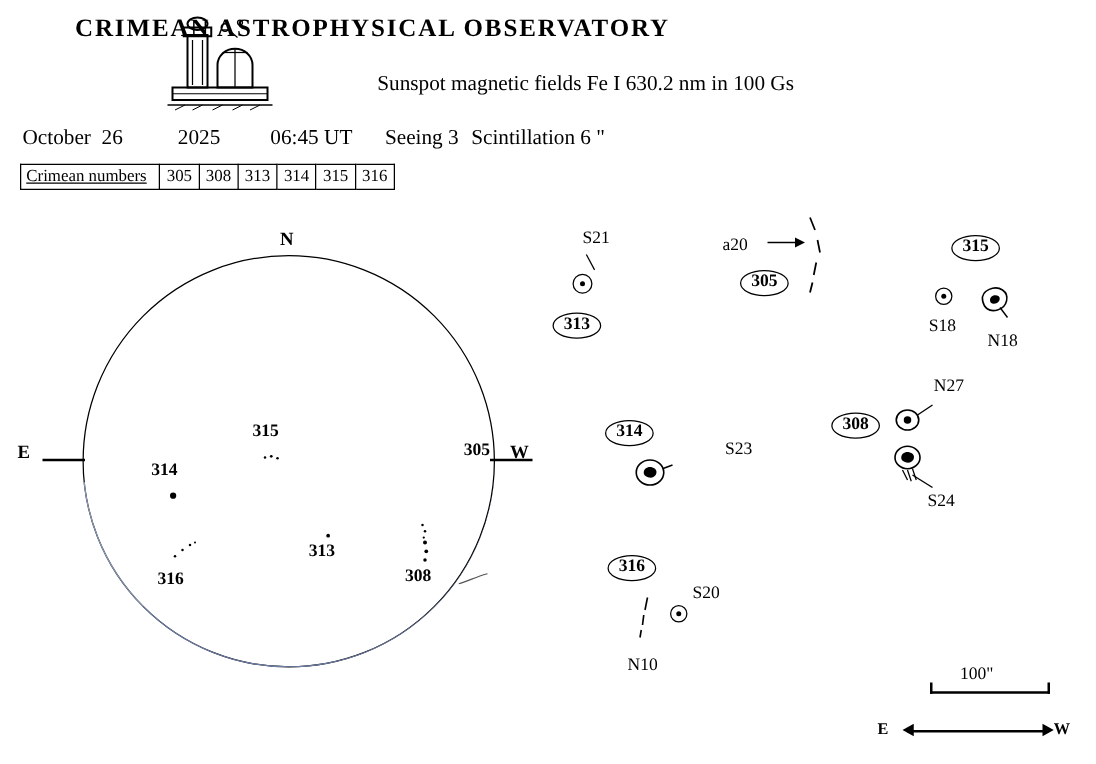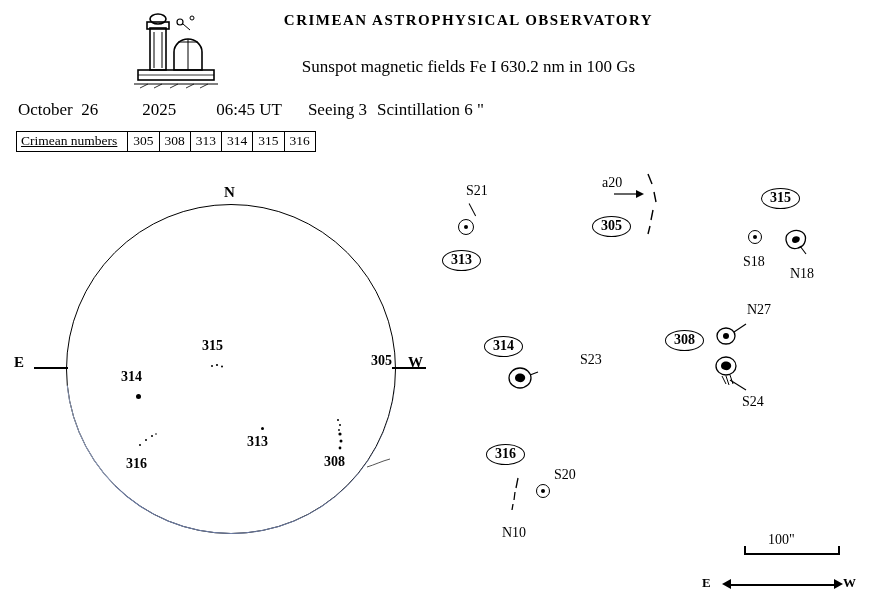--- a/index.html
+++ b/index.html
@@ -13,22 +13,21 @@
     position: relative;
     overflow: hidden;
     font-family: "Liberation Serif", serif;
     color: #000000;
   }
   .abs { position: absolute; }
 
   
   #obs-title {
     left: 0; top: 12px; width: 877px;
-    text-align: center;
-    font-size: 15px;
+    font-size: 20px;
     font-weight: bold;
     letter-spacing: 1.5px;
     padding-left: 60px;
     box-sizing: border-box;
   }
   #obs-subtitle {
     left: 0; top: 57px; width: 877px;
     text-align: center;
     font-size: 17px;
     padding-left: 60px;
@@ -317,21 +316,21 @@
 
 <div class="abs" id="map">
 
   <div class="grp-id" style="left:12px; top:100px;">313</div>
   <div class="pol-label" style="left:36px; top:33px;">S21</div>
   <div class="spot-o" style="left:28px; top:69px; width:16px; height:16px;"></div>
   <div class="spot-core" style="left:34px; top:75px; width:4px; height:4px;"></div>
   <div class="leader" style="left:39px; top:53px; width:14px; transform:rotate(62deg);"></div>
 
   <div class="grp-id" style="left:162px; top:66px;">305</div>
-  <div class="pol-label" style="left:148px; top:25px;margin-left:24px;">a20</div>
+  <div class="pol-label" style="left:148px; top:39px;">a20</div>
   <svg class="abs" style="left:178px; top:22px;" width="56" height="100">
     <line x1="6" y1="22" x2="28" y2="22" stroke="#000" stroke-width="1.2"></line>
     <polygon points="28,18 36,22 28,26" fill="#000"></polygon>
     <path d="M40 2 L44 12" stroke="#000" stroke-width="1.4" fill="none"></path>
     <path d="M46 20 L48 30" stroke="#000" stroke-width="1.4" fill="none"></path>
     <path d="M45 38 L43 48" stroke="#000" stroke-width="1.4" fill="none"></path>
     <path d="M42 54 L40 62" stroke="#000" stroke-width="1.4" fill="none"></path>
   </svg>
 
   <div class="grp-id" style="left:331px; top:38px;">315</div>

